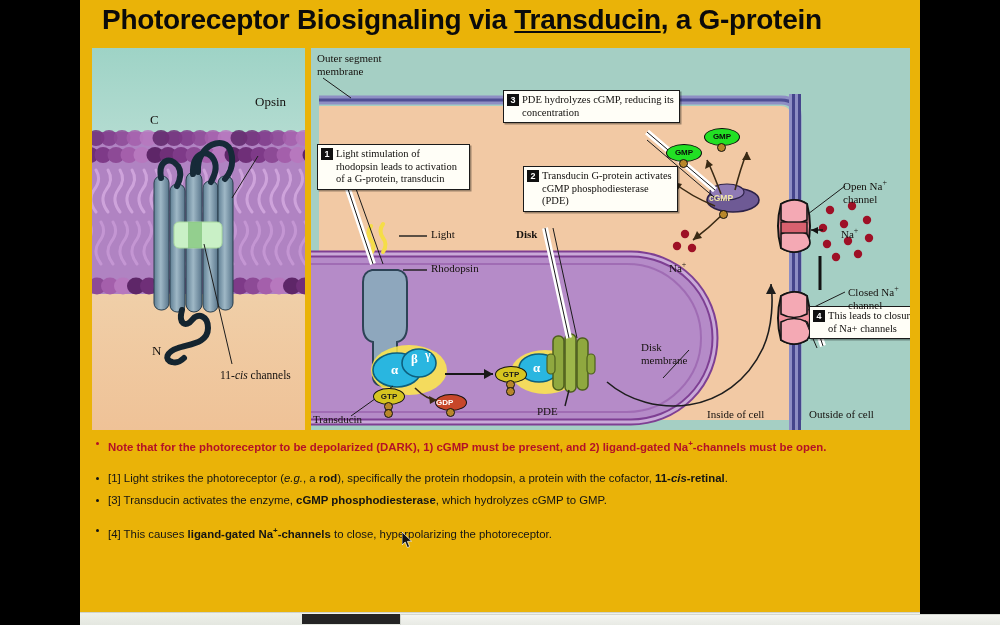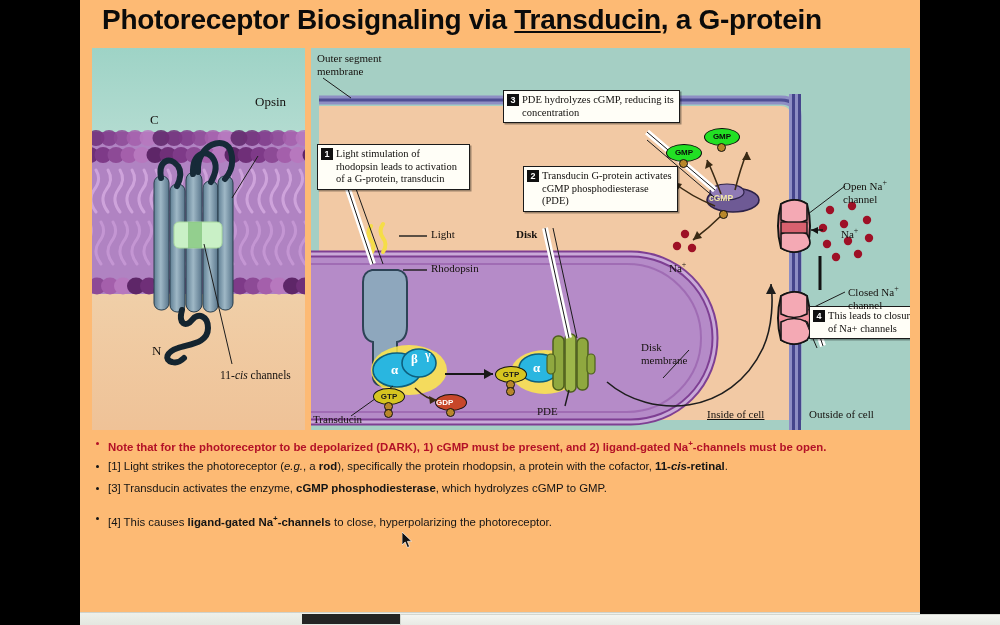--- a/index.html
+++ b/index.html
@@ -1,18 +1,18 @@
 <!DOCTYPE html>
 <html><head>
 <meta charset="utf-8">
 <style>
   html,body{margin:0;padding:0;background:#000;}
   body{width:1000px;height:625px;overflow:hidden;font-family:"Liberation Sans",sans-serif;}
   #screen{position:relative;width:1000px;height:625px;background:#000;}
-  #page{position:absolute;left:80px;top:0;width:840px;height:625px;background:#fdba74;}
+  #page{position:absolute;left:80px;top:0;width:840px;height:625px;background:#eab308;}
 
   
   #title{position:absolute;left:22px;top:4px;width:800px;height:40px;
     font-size:28px;font-weight:bold;color:#0b0b0b;letter-spacing:-0.3px;
     font-family:"Liberation Sans",sans-serif;white-space:nowrap;}
   #title u{text-decoration:underline;text-underline-offset:2px;}
 
   
   #figure{position:absolute;left:12px;top:48px;width:818px;height:382px;}
   #leftpanel{position:absolute;left:0;top:0;width:213px;height:382px;overflow:hidden;
@@ -394,27 +394,27 @@
         <div class="dlabel" style="left:120px;top:214px;">Rhodopsin</div>
         <div class="dlabel b" style="left:205px;top:180px;">Disk</div>
         <div class="dlabel" style="left:330px;top:293px;white-space:pre;">Disk
 membrane</div>
         <div class="dlabel" style="left:2px;top:365px;">Transducin</div>
         <div class="dlabel" style="left:226px;top:357px;">PDE</div>
         <div class="dlabel" style="left:532px;top:128px;white-space:nowrap;"><span>Open Na</span><span class="sup">+</span><br><span>channel</span></div>
         <div class="dlabel" style="left:537px;top:234px;white-space:nowrap;"><span>Closed Na</span><span class="sup">+</span><br><span>channel</span></div>
         <div class="dlabel" style="left:530px;top:176px;"><span>Na</span><span class="sup">+</span></div>
         <div class="dlabel" style="left:358px;top:210px;"><span>Na</span><span class="sup">+</span></div>
-        <div class="dlabel" style="left:396px;top:360px;text-decoration:underline;">Inside of cell</div>
+        <div class="dlabel" style="left:396px;top:360px;">Inside of cell</div>
         <div class="dlabel" style="left:498px;top:360px;">Outside of cell</div>
       </div>
     </div>
 
     <div id="bullets">
-        <div class="bullet red" style="margin-bottom: 4px;">Note that for the photoreceptor to be depolarized (DARK), 1) cGMP must be present, and 2) ligand-gated Na<span class="sup">+</span>-channels must be open.</div>
+        <div class="bullet red" style="margin-bottom: 16px;">Note that for the photoreceptor to be depolarized (DARK), 1) cGMP must be present, and 2) ligand-gated Na<span class="sup">+</span>-channels must be open.</div>
         <div class="bullet" style="margin-bottom: 7px;">[1] Light strikes the photoreceptor (<i>e.g.</i>, a <b>rod</b>), specifically the protein rhodopsin, a protein with the cofactor, <b>11-</b><b><i>cis</i></b><b>-retinal</b>.</div>
         <div class="bullet" style="margin-bottom: 15px;">[3] Transducin activates the enzyme, <b>cGMP phosphodiesterase</b>, which hydrolyzes cGMP to GMP.</div>
         <div class="bullet" style="margin-bottom: 15px;">[4] This causes <b>ligand-gated Na</b><b><span class="sup">+</span></b><b>-channels</b> to close, hyperpolarizing the photoreceptor.</div>
       </div>
 
     <div id="hscroll">
       <div id="htrack2"></div>
       <div id="hthumb"></div>
     </div>
 

